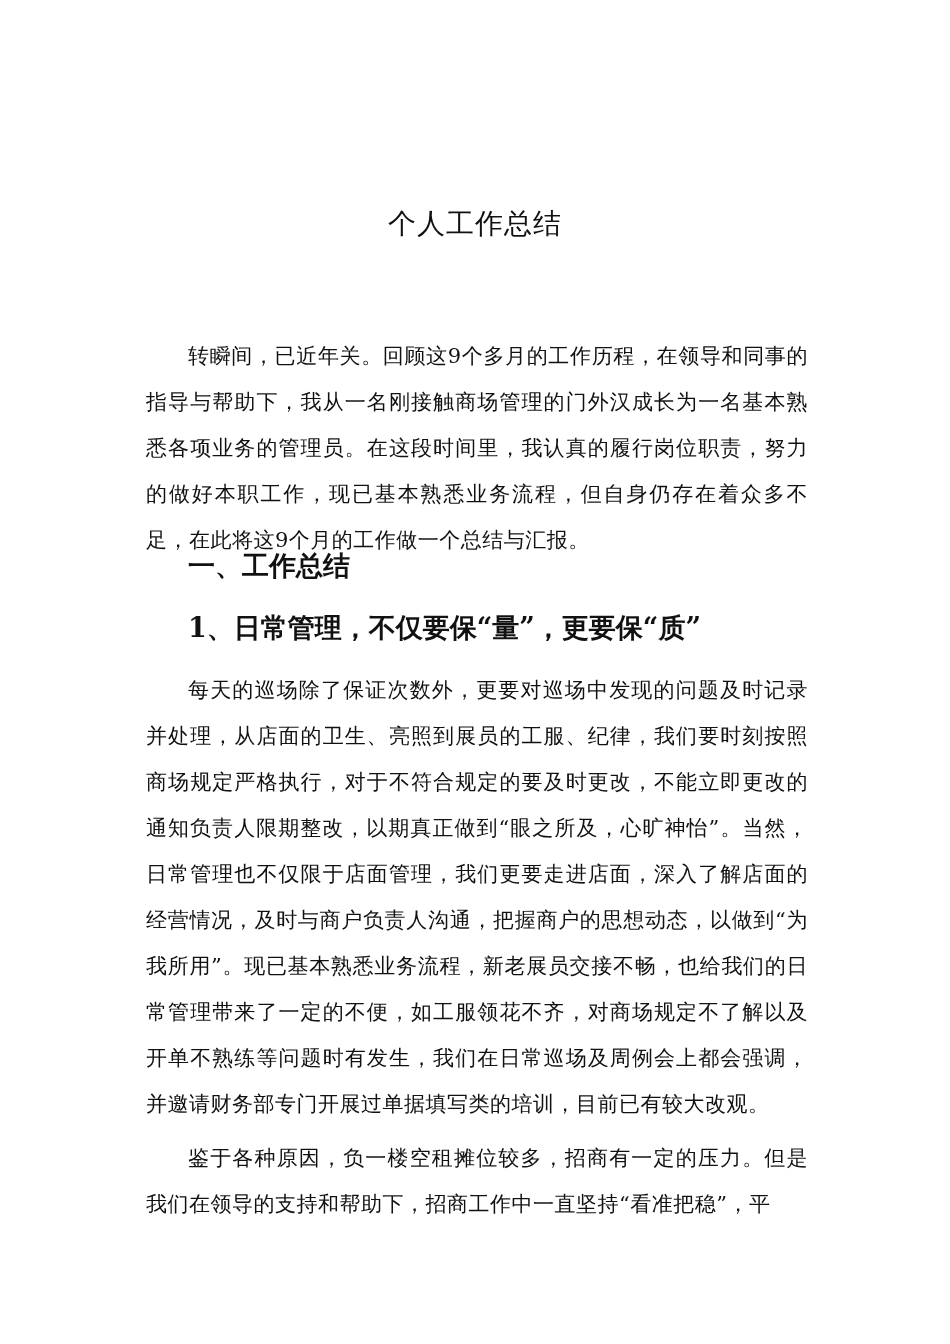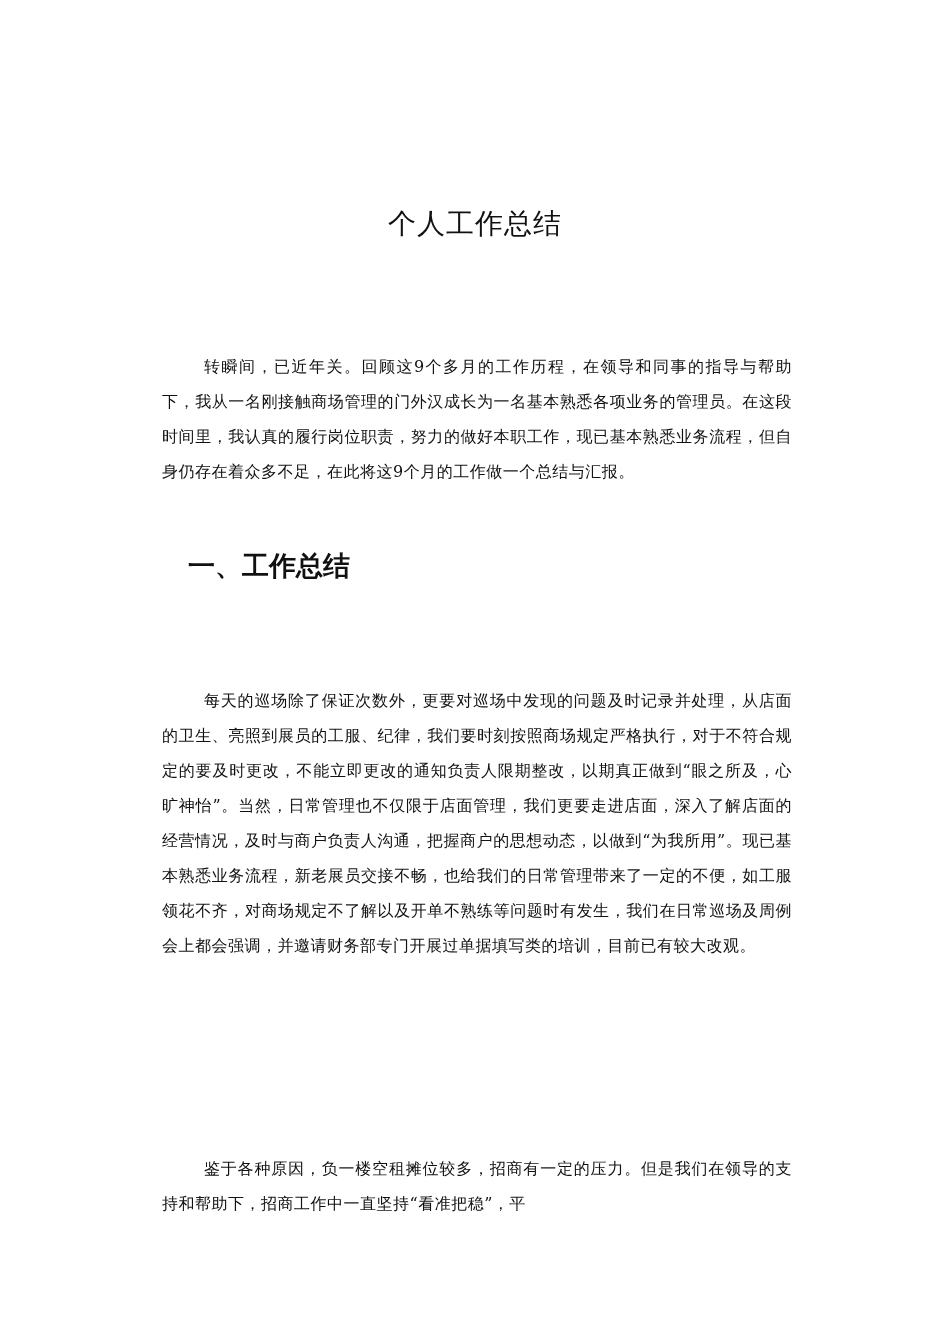--- a/index.html
+++ b/index.html
@@ -2,38 +2,41 @@
 <html><head>
 <meta charset="utf-8">
 <style>
   html, body { margin: 0; padding: 0; background: #ffffff; }
   body { width: 950px; height: 1344px; position: relative; overflow: hidden;
          font-family: "DejaVu Serif", "Liberation Serif", serif; color: #111; }
   .page { position: absolute; left: 0; top: 0; width: 950px; height: 1344px; }
   .title { position: absolute; top: 205px; left: 0; width: 950px; text-align: center;
            font-family: "DejaVu Sans", "Liberation Sans", sans-serif; font-size: 28px; letter-spacing: 1px; }
   .body-block { position: absolute; left: 146px; width: 662px; }
-  .para { font-size: 16px; line-height: 35px; text-indent: 42px; text-align: justify;
-          text-align-last: left; margin: 16px; letter-spacing: 0.5px; }
+  .para { font-size: 21px; line-height: 46px; text-indent: 42px; text-align: justify;
+          text-align-last: left; margin: 0; letter-spacing: 0.5px; }
   .heading { font-size: 27px; font-weight: bold; margin: 0; padding-left: 42px; line-height: 39px; }
 </style>
 </head>
 <body>
 
 <div class="page">
   <div class="title">个人工作总结</div>
 
   <div class="body-block" style="top:333px;">
     <p class="para">转瞬间，已近年关。回顾这9个多月的工作历程，在领导和同事的指导与帮助下，我从一名刚接触商场管理的门外汉成长为一名基本熟悉各项业务的管理员。在这段时间里，我认真的履行岗位职责，努力的做好本职工作，现已基本熟悉业务流程，但自身仍存在着众多不足，在此将这9个月的工作做一个总结与汇报。</p>
   </div>
 
   <div class="body-block" style="top:546px;">
     <p class="heading">一、工作总结</p>
   </div>
 
+  <div class="body-block" style="top:608px;">
+    <p class="heading">1、日常管理，不仅要保“量”，更要保“质”</p>
+  </div>
 
   <div class="body-block" style="top:667px;">
     <p class="para">每天的巡场除了保证次数外，更要对巡场中发现的问题及时记录并处理，从店面的卫生、亮照到展员的工服、纪律，我们要时刻按照商场规定严格执行，对于不符合规定的要及时更改，不能立即更改的通知负责人限期整改，以期真正做到“眼之所及，心旷神怡”。当然，日常管理也不仅限于店面管理，我们更要走进店面，深入了解店面的经营情况，及时与商户负责人沟通，把握商户的思想动态，以做到“为我所用”。现已基本熟悉业务流程，新老展员交接不畅，也给我们的日常管理带来了一定的不便，如工服领花不齐，对商场规定不了解以及开单不熟练等问题时有发生，我们在日常巡场及周例会上都会强调，并邀请财务部专门开展过单据填写类的培训，目前已有较大改观。</p>
   </div>
 
 
   <div class="body-block" style="top:1135px;">
     <p class="para">鉴于各种原因，负一楼空租摊位较多，招商有一定的压力。但是我们在领导的支持和帮助下，招商工作中一直坚持“看准把稳”，平</p>
   </div>
 </div>

